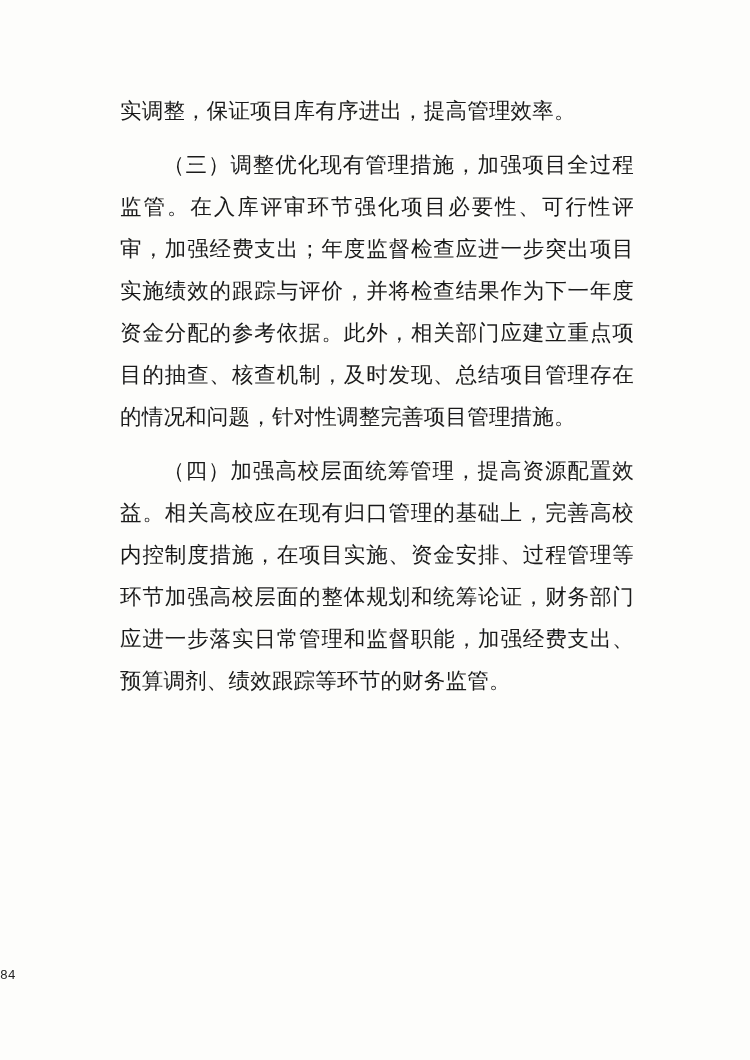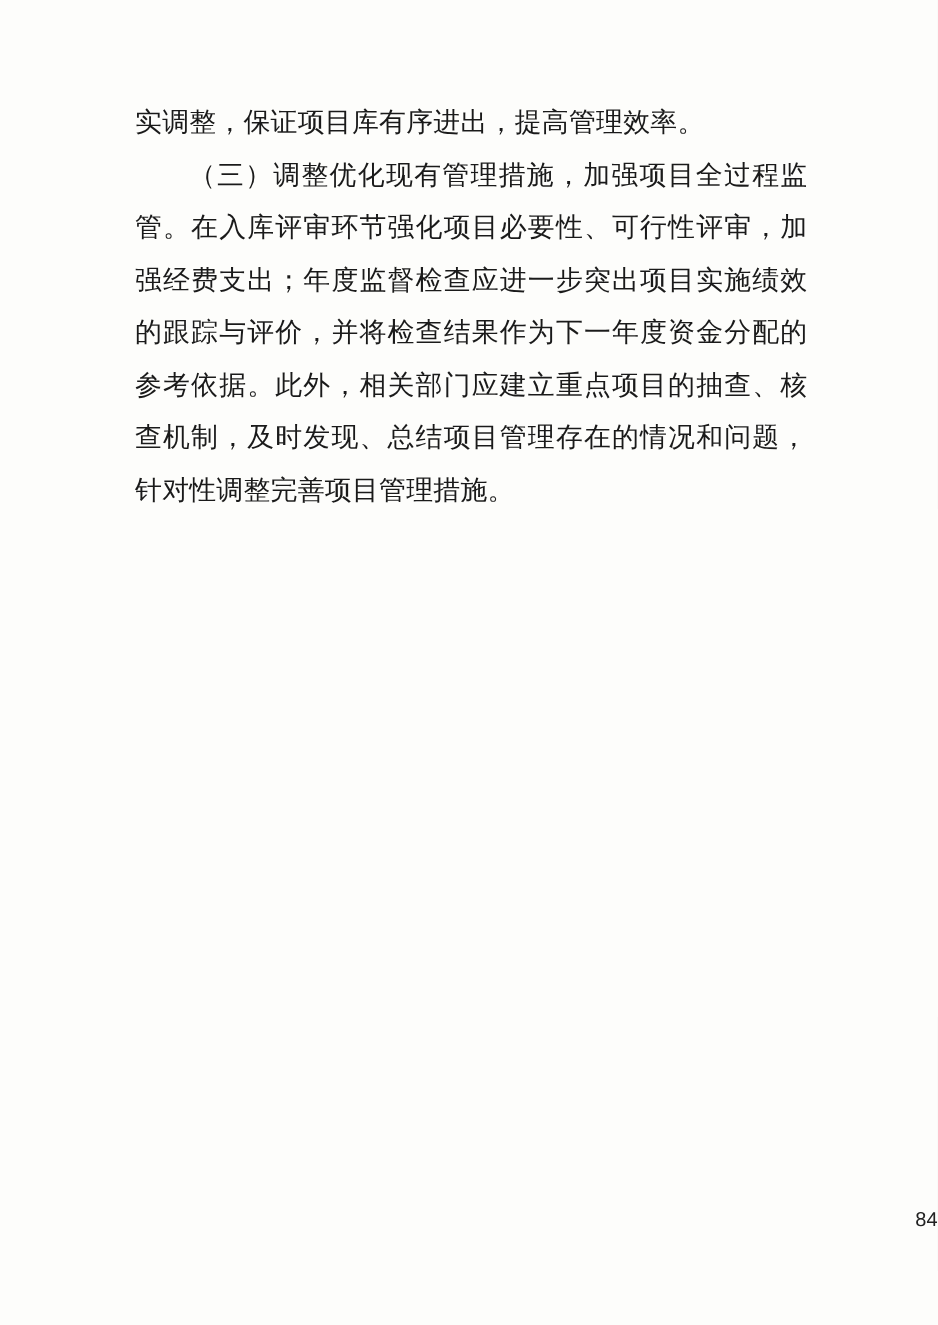--- a/index.html
+++ b/index.html
@@ -25,42 +25,43 @@
     left: 108px;
     top: 78px;
     width: 538px;
   }
   .para {
     font-size: 21.5px;
     line-height: 42px;
     color: #1a1a1a;
     text-align: justify;
     text-justify: inter-ideograph;
-    margin: 0;
+    margin: 12px;
     letter-spacing: 0.2px;
   }
   .para + .para {
     margin-top: 0px;
   }
   .indent {
     text-indent: 2em;
   }
   .page-number {
     position: absolute;
     left: 0;
     right: 0;
     top: 968px;
-    text-align: right;
-    font-size: 16px;
+    text-align: left;
+    font-size: 13px;
     color: #222;
-    font-family: Liberation Sans, sans-serif;
+    font-family: Liberation Mono, monospace;
   }
 </style>
 </head>
 <body>
 
 <div class="page">
   <div class="content">
     <p class="para">实调整，保证项目库有序进出，提高管理效率。</p>
     <p class="para indent">（三）调整优化现有管理措施，加强项目全过程监管。在入库评审环节强化项目必要性、可行性评审，加强经费支出；年度监督检查应进一步突出项目实施绩效的跟踪与评价，并将检查结果作为下一年度资金分配的参考依据。此外，相关部门应建立重点项目的抽查、核查机制，及时发现、总结项目管理存在的情况和问题，针对性调整完善项目管理措施。</p>
+    <p class="para indent">（四）加强高校层面统筹管理，提高资源配置效益。相关高校应在现有归口管理的基础上，完善高校内控制度措施，在项目实施、资金安排、过程管理等环节加强高校层面的整体规划和统筹论证，财务部门应进一步落实日常管理和监督职能，加强经费支出、预算调剂、绩效跟踪等环节的财务监管。</p>
   </div>
   <div class="page-number">84</div>
 </div>
 
 </body></html>

